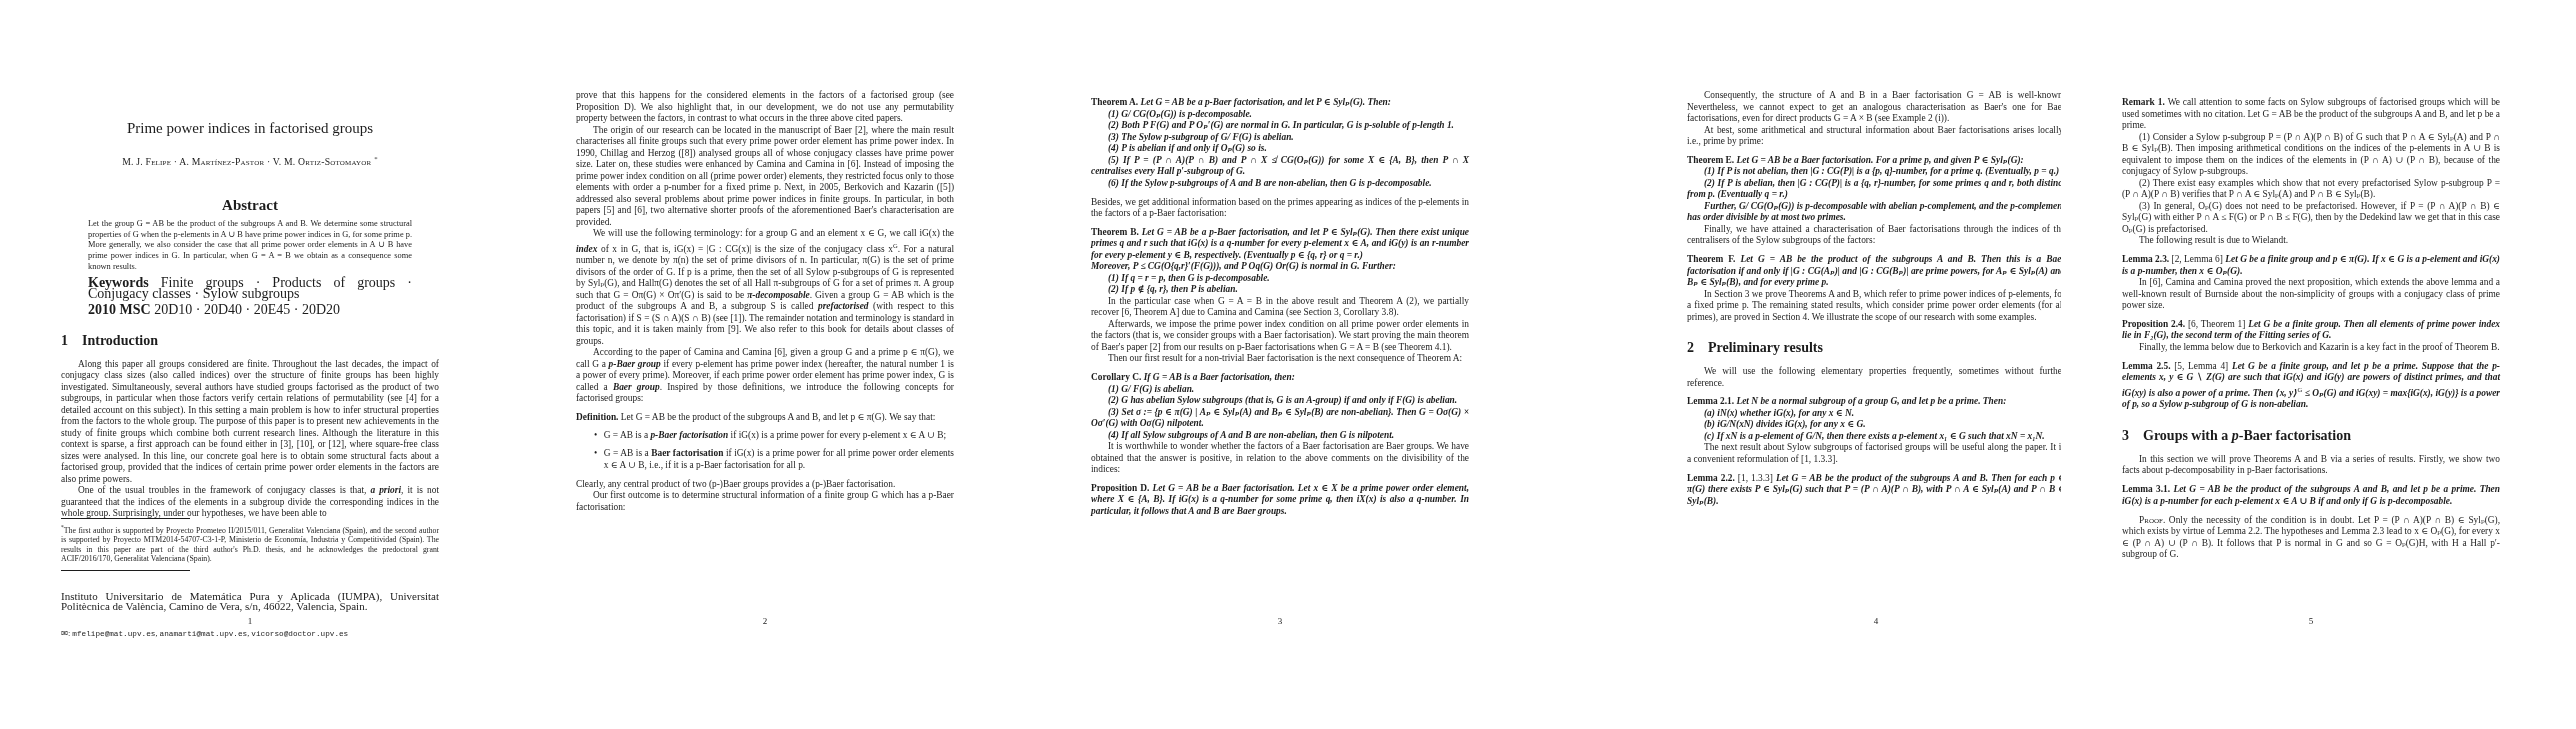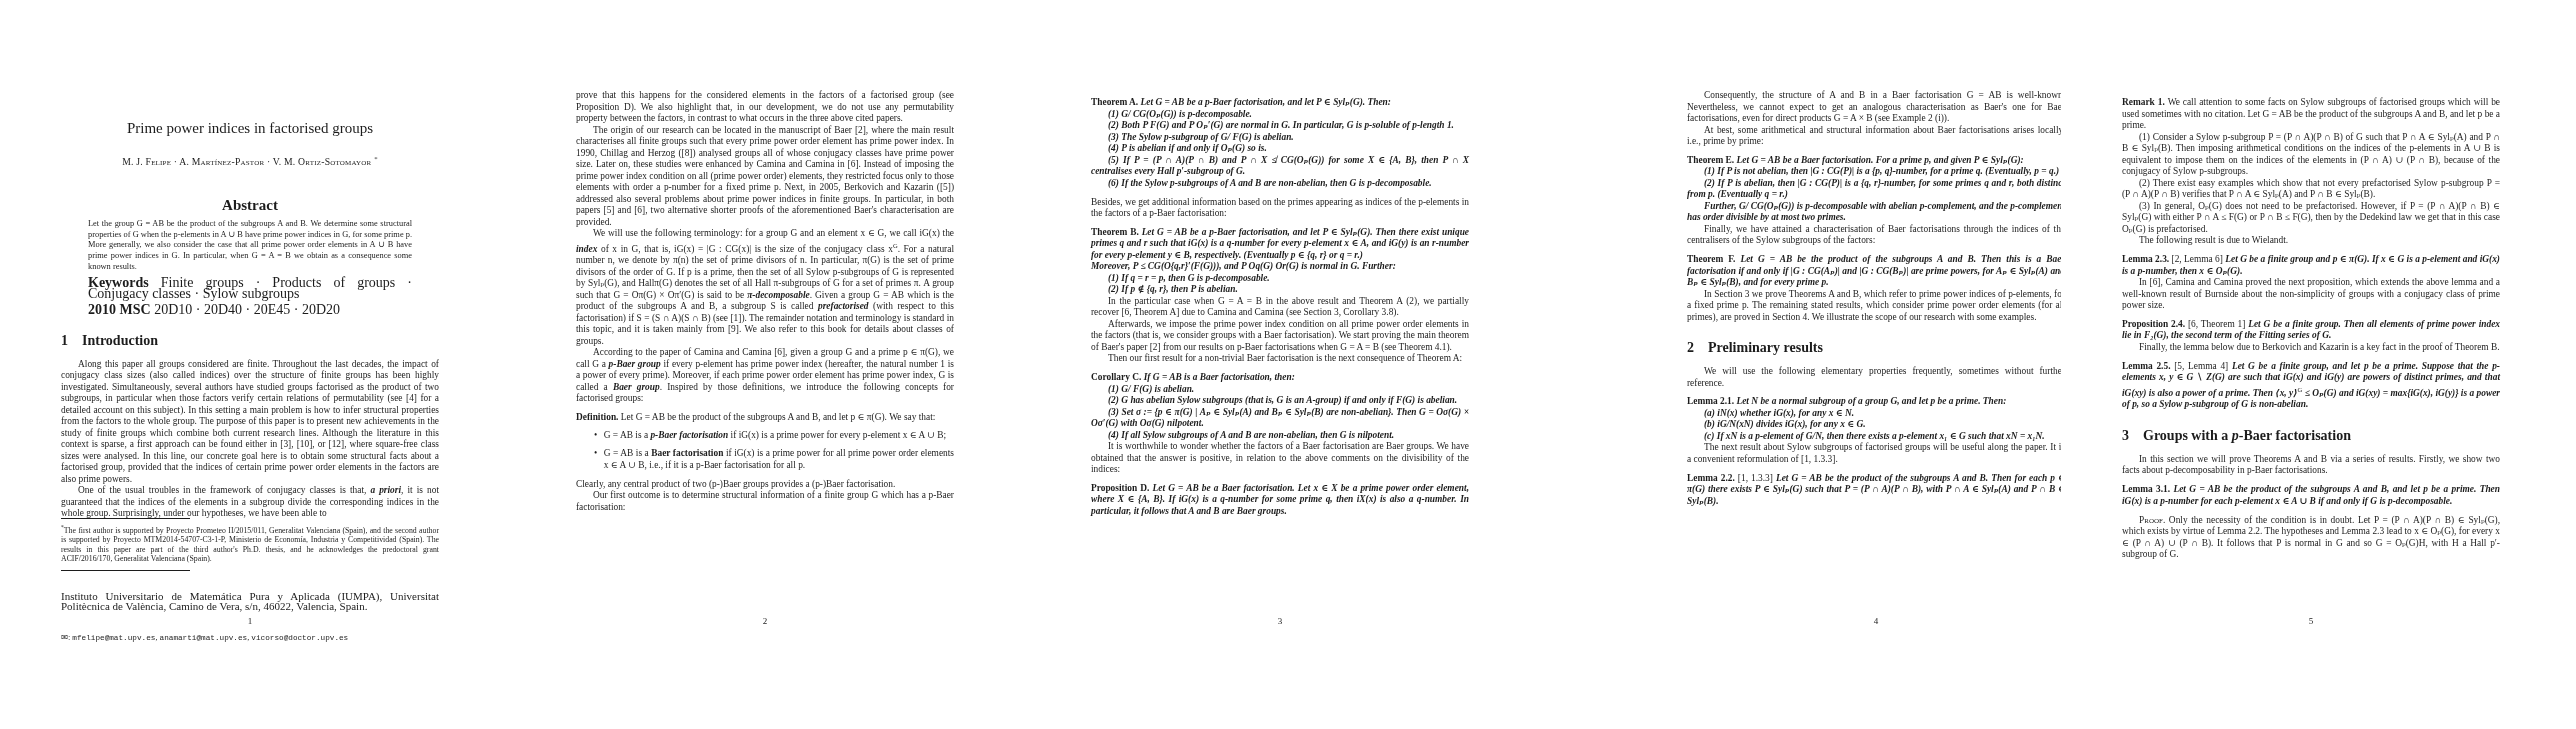--- a/index.html
+++ b/index.html
@@ -25,21 +25,21 @@
   .pn{text-indent:0;}
   .thm{margin:7.3px 0 0;}
   .proof{margin:7.3px 0 0;text-indent:17px;}
   .item{text-indent:17px;}
   .bullet{margin:6.7px 0 0 18px;padding-left:9.7px;position:relative;}
   .bullet::before{content:"\2022";position:absolute;left:0;top:0;}
   .fnrule{border-top:0.9px solid #1c1c1c;width:129px;height:0;margin:0 0 3.6px;}
   .fnrule2{border-top:0.9px solid #1c1c1c;width:129px;height:0;margin:6px 0 4.9px;}
   .footnote{font-size:7.8px;line-height:9.7px;}
   .inst{font-size:11px;line-height:10.3px;margin-top:20px;}
-  .email{font-size:8.3px;line-height:13px;margin-top:19px;}
+  .email{font-size:8.3px;line-height:19px;margin-top:12px;}
   .footnotes{position:absolute;top:399px;left:0;width:378px;}
   .pagenum{position:absolute;top:526px;left:0;width:378px;text-align:center;font-size:9px;text-indent:0;}
   .content.first .pagenum{top:497px;}
   
   .r-n{}
   .r-b{font-weight:bold;}
   .r-i{font-style:italic;font-weight:bold;}
   .r-bi{font-weight:bold;font-style:italic;}
   .r-sc{font-variant:small-caps;}
   .r-tt{font-family:"Liberation Mono","DejaVu Sans Mono",monospace;font-size:7.7px;}

